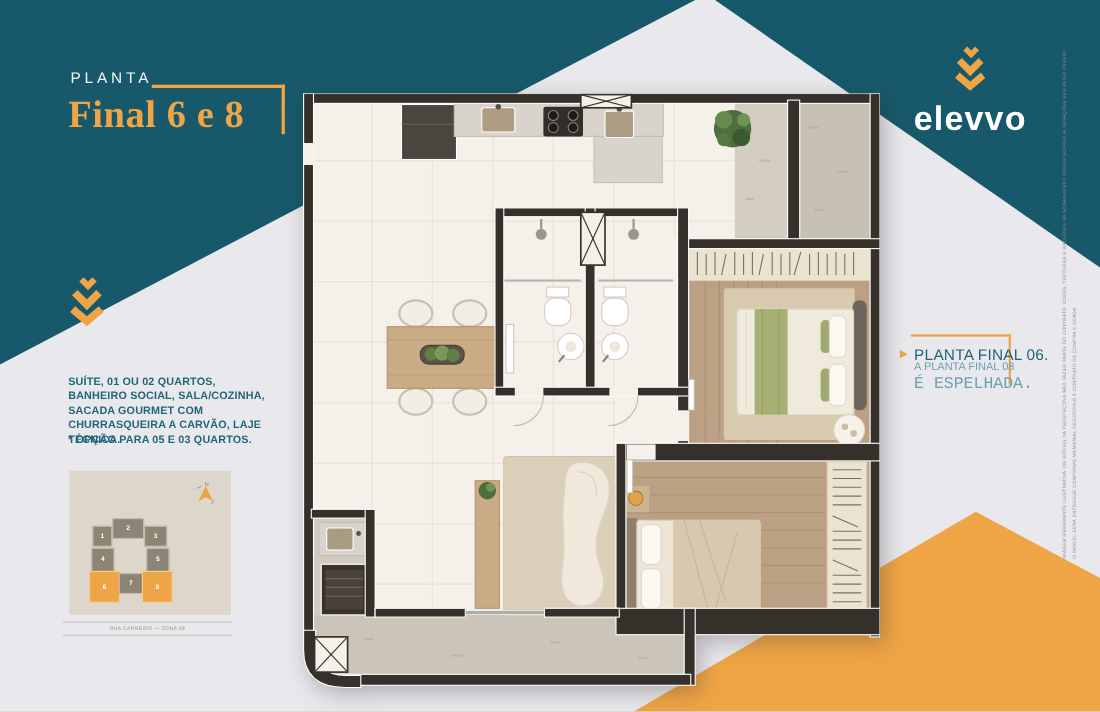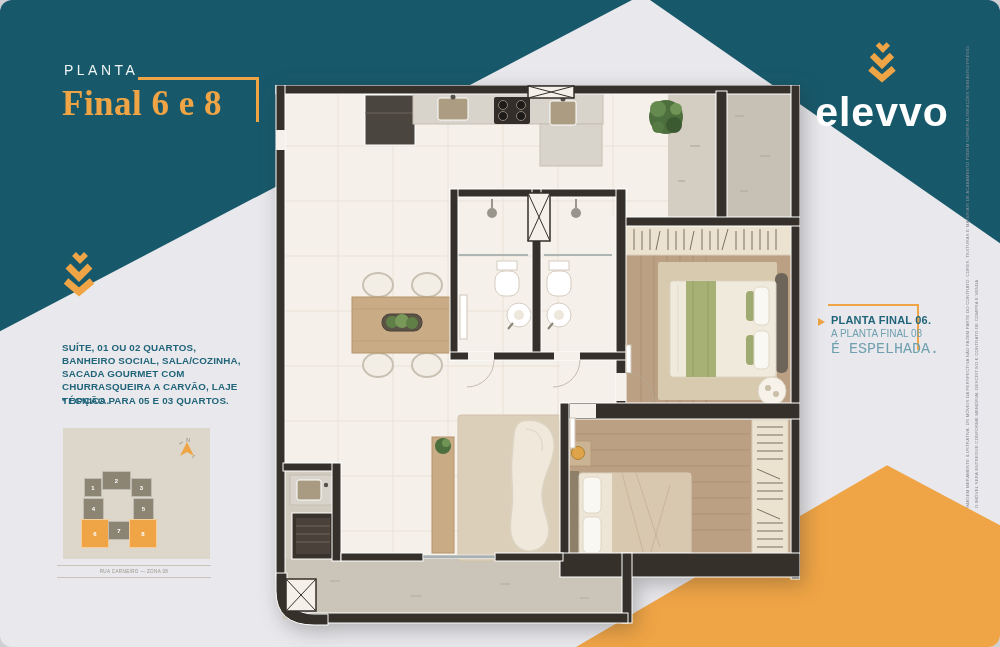--- a/index.html
+++ b/index.html
@@ -1,37 +1,37 @@
 <!DOCTYPE html>
 <html><head>
 <meta charset="utf-8">
 <style>
   html,body{margin:0;padding:0;background:#cfcfd4;}
   .stage{position:relative;width:1000px;height:647px;overflow:hidden;background:#E9E8EC;
-         font-family:"Liberation Sans",sans-serif;border-radius:12px;}
+         font-family:"Liberation Sans",sans-serif;}
   .abs{position:absolute;}
 
   
   .bg-teal-left{position:absolute;inset:0;background:#17596B;
     clip-path:polygon(0 0,63.2% 0,0 51.2%);}
   .bg-teal-right{position:absolute;inset:0;background:#17596B;
     clip-path:polygon(65% 0,100% 0,100% 37.6%);}
   .bg-orange{position:absolute;inset:0;background:#EFA445;
     clip-path:polygon(88.7% 71.9%,100% 81.2%,100% 100%,57.6% 100%);}
 
   
   .eyebrow{left:64px;top:62px;color:#EFF4F4;font-size:14px;letter-spacing:3.5px;font-weight:400;}
   .title-bracket{left:138px;top:77px;width:118px;height:42px;
     border-top:3px solid #EFA445;border-right:3px solid #EFA445;}
   .main-title{left:62px;top:84px;color:#EFA445;font-size:35px;font-weight:700;letter-spacing:.5px;font-family:Liberation Serif, serif;}
 
   
   .logo-box{left:798px;top:40px;width:168px;text-align:center;}
   .logo-box svg{display:block;margin:0 auto;}
-  .wordmark{color:#FFFFFF;font-size:41px;font-weight:700;letter-spacing:1px;margin-top:6px;line-height:1;}
+  .wordmark{color:#FFFFFF;font-size:31px;font-weight:700;letter-spacing:1px;margin-top:6px;line-height:1;}
 
   
   .chev-left{left:58px;top:250px;}
   .area-line{left:62px;top:284px;color:#EFA445;font-size:39px;font-weight:600;letter-spacing:.5px;}
   .area-line sup{font-size:21px;}
   .desc{left:62px;top:341px;width:184px;color:#20657A;font-size:9.8px;font-weight:700;
         line-height:1.34;letter-spacing:.15px;}
   .note{left:62px;top:395px;width:190px;color:#20657A;font-size:9.8px;font-weight:700;letter-spacing:.15px;}
 
   
@@ -49,21 +49,21 @@
   .u8{left:66px;top:91px;width:26px;height:27px;}
   .kp-north{position:absolute;left:112px;top:8px;}
   .caption-box{left:57px;top:565px;width:154px;border-top:1px solid #C9C3BA;border-bottom:1px solid #C9C3BA;
     padding:3px 0;text-align:center;color:#98928A;font-size:4.5px;letter-spacing:.4px;}
 
   
   .callout-bracket{left:828px;top:304px;width:89px;height:44px;
     border-top:2px solid #EFA445;border-right:2px solid #EFA445;}
   .callout-arrow{left:818px;top:318px;width:0;height:0;
     border-left:7px solid #EFA445;border-top:4.5px solid transparent;border-bottom:4.5px solid transparent;}
-  .callout-title{left:831px;top:314px;color:#20657A;font-size:11px;font-weight:700;letter-spacing:.2px;}
+  .callout-title{left:831px;top:314px;color:#20657A;font-size:14px;font-weight:400;letter-spacing:.2px;}
   .callout-l1{left:831px;top:328px;color:#6FA0B0;font-size:10px;}
   .callout-l2{left:831px;top:341px;color:#6FA0B0;font-size:15px;font-family:Liberation Mono, monospace;}
 
   
   .legal{left:963px;top:246px;height:262px;writing-mode:vertical-rl;transform:rotate(180deg);
     color:#8B8B94;font-size:4.3px;line-height:2.1;letter-spacing:.2px;}
   .legal div{white-space:nowrap;}
 
   
   .plan{left:270px;top:85px;filter:drop-shadow(4px 6px 10px rgba(40,40,40,.30));}

